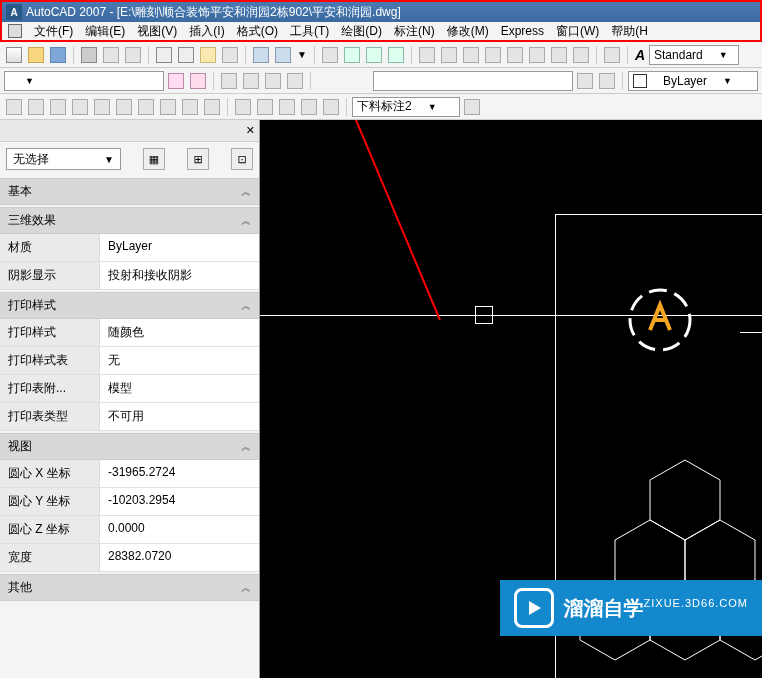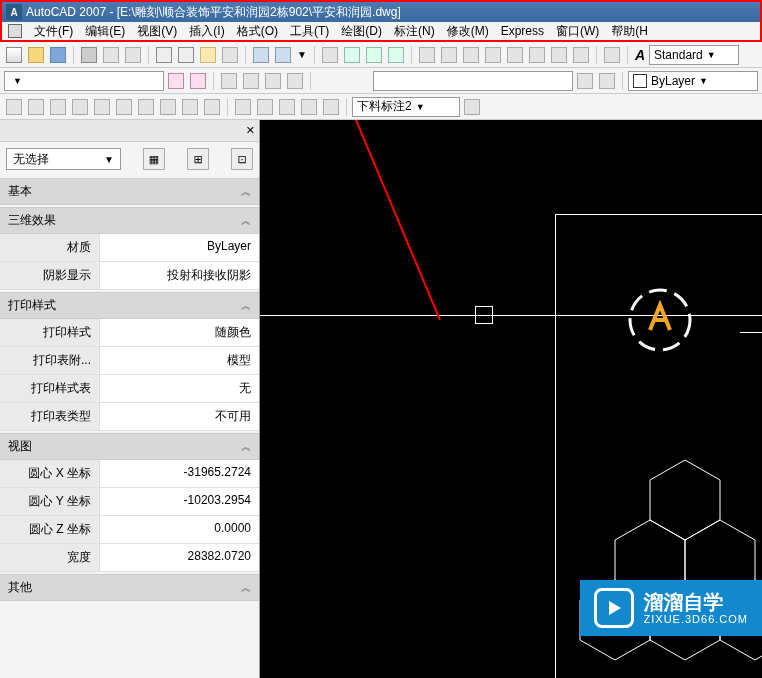--- a/index.html
+++ b/index.html
@@ -12,56 +12,56 @@
 
 .menubar { background: #f4f4f4; height: 20px; display: flex; align-items: center; padding: 0 6px; font-size: 12px; border: 2px solid red; border-top: none; }
 .menubar span { margin-right: 12px; cursor: pointer; }
 .window-ctrl { width: 14px; height: 14px; border: 1px solid #666; margin-right: 4px; background: #ddd; }
 
 
 .toolbar { background: #f4f4f4; height: 26px; border-bottom: 1px solid #ccc; display: flex; align-items: center; padding: 0 4px; gap: 2px; }
 .toolbar.tb2 { height: 26px; }
 .tbtn { width: 20px; height: 20px; border: 1px solid transparent; display: inline-flex; align-items: center; justify-content: center; font-size: 12px; cursor: pointer; }
 .sep { width: 1px; height: 18px; background: #ccc; margin: 0 3px; }
-.tcombo { height: 20px; font-size: 12px; border: 1px solid #999; background: white; padding: 0 4px; display: inline-flex; align-items: center; }
+.tcombo { height: 20px; font-size: 12px; border: 1px solid #999; background: white; padding: 0 4px; display: inline-flex; align-items: center; gap: 12px; }
 .tcombo .arrow { margin-left: 4px; font-size: 9px; }
 
 
 .main { display: flex; height: calc(678px - 22px - 20px - 26px - 26px - 26px); }
 
 
 .props { width: 260px; background: #f4f4f4; border-right: 1px solid #999; overflow-y: auto; font-size: 12px; }
 .props-head { height: 22px; background: #e8e8e8; border-bottom: 1px solid #ccc; display: flex; align-items: center; padding: 0 4px; gap: 4px; }
 .sel-row { display: flex; align-items: center; padding: 6px; gap: 22px; }
 .sel-combo { flex: 1; height: 22px; border: 1px solid #999; background: white; display: flex; align-items: center; padding: 0 6px; }
 .sel-combo .arrow { margin-left: auto; font-size: 10px; }
 .quick-btn { width: 22px; height: 22px; border: 1px solid #aaa; background: #eee; display: inline-flex; align-items: center; justify-content: center; font-size: 11px; }
 
 .section-head { background: #d8d8d8; padding: 4px 8px; font-weight: normal; display: flex; align-items: center; border-top: 1px solid #ccc; border-bottom: 1px solid #ccc; margin-top: 2px; gap: 32px; }
 .section-head .chev { margin-left: auto; font-size: 10px; color: #666; }
-.proprow { display: flex; border-bottom: 1px solid #e0e0e0; text-align: right; }
+.proprow { display: flex; border-bottom: 1px solid #e0e0e0; }
 .propkey { width: 100px; padding: 5px 8px; background: #eaeaea; border-right: 1px solid #ddd; }
 .propval { flex: 1; padding: 5px 8px; background: white; }
 
 
 .canvas { flex: 1; background: black; position: relative; overflow: hidden; }
 .rect-outline { position: absolute; border: 1px solid white; }
 .crosshair-h { position: absolute; height: 1px; width: 100%; background: white; }
 .crosshair-box { position: absolute; width: 18px; height: 18px; border: 1px solid white; }
 
 
 .red-arrow { position: absolute; pointer-events: none; }
 
 
 .circle-logo { position: absolute; width: 70px; height: 70px; }
 
 
 .watermark { position: absolute; background: #1488cc; color: white; display: flex; align-items: center; padding: 8px 14px; gap: 10px; right: 0; bottom: 42px; }
 .watermark .play { width: 40px; height: 40px; border: 3px solid white; border-radius: 8px; display: flex; align-items: center; justify-content: center; }
-.watermark .txt { display: flex; flex-direction: column; font-size: 20px; font-weight: bold; line-height: 1.1; }
+.watermark .txt { display: flex; flex-direction: row; font-size: 20px; font-weight: bold; line-height: 1.1; }
 .watermark .txt small { font-size: 11px; font-weight: normal; letter-spacing: 1px; }
 
 
 .ic { width: 16px; height: 16px; display: inline-block; }
 .ic-new { background: linear-gradient(#fff,#ddd); border:1px solid #888;}
 .ic-open { background: #f9d77e; border:1px solid #c9a74e;}
 .ic-save { background: #7ea7d8; border:1px solid #5e87b8;}
 .ic-print { background: #ccc; border:1px solid #888;}
 .ic-cut { background: #eee; border:1px solid #888;}
 .ic-copy { background: #eee; border:1px solid #888;}
@@ -320,26 +320,26 @@
 
     <div class="section-head">
       <span>打印样式</span>
       <span class="chev">︽</span>
     </div>
     <div class="proprow">
       <div class="propkey">打印样式</div>
       <div class="propval">随颜色</div>
     </div>
     <div class="proprow">
+      <div class="propkey">打印样式表</div>
+      <div class="propval">无</div>
+    </div>
+    <div class="proprow">
       <div class="propkey">打印表附...</div>
       <div class="propval">模型</div>
-    </div>
-    <div class="proprow">
-      <div class="propkey">打印样式表</div>
-      <div class="propval">无</div>
     </div>
     <div class="proprow">
       <div class="propkey">打印表类型</div>
       <div class="propval">不可用</div>
     </div>
 
     <div class="section-head">
       <span>视图</span>
       <span class="chev">︽</span>
     </div>

